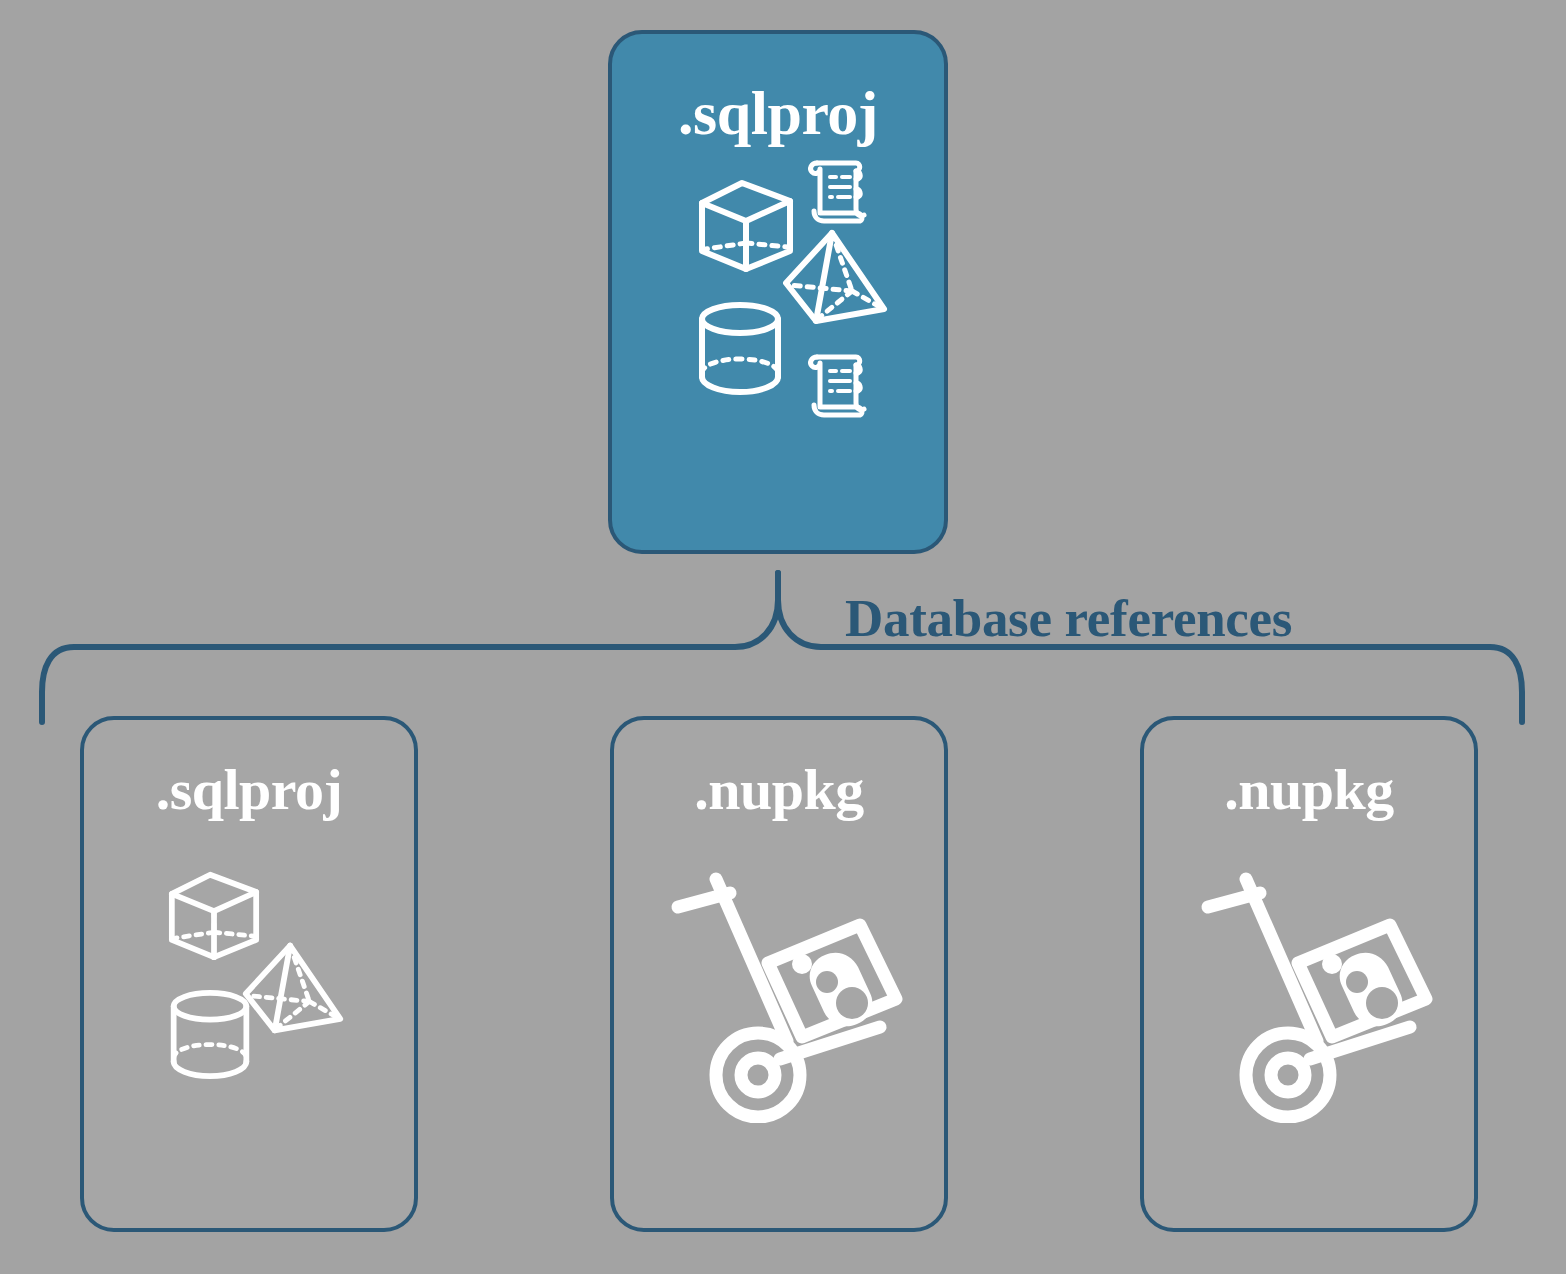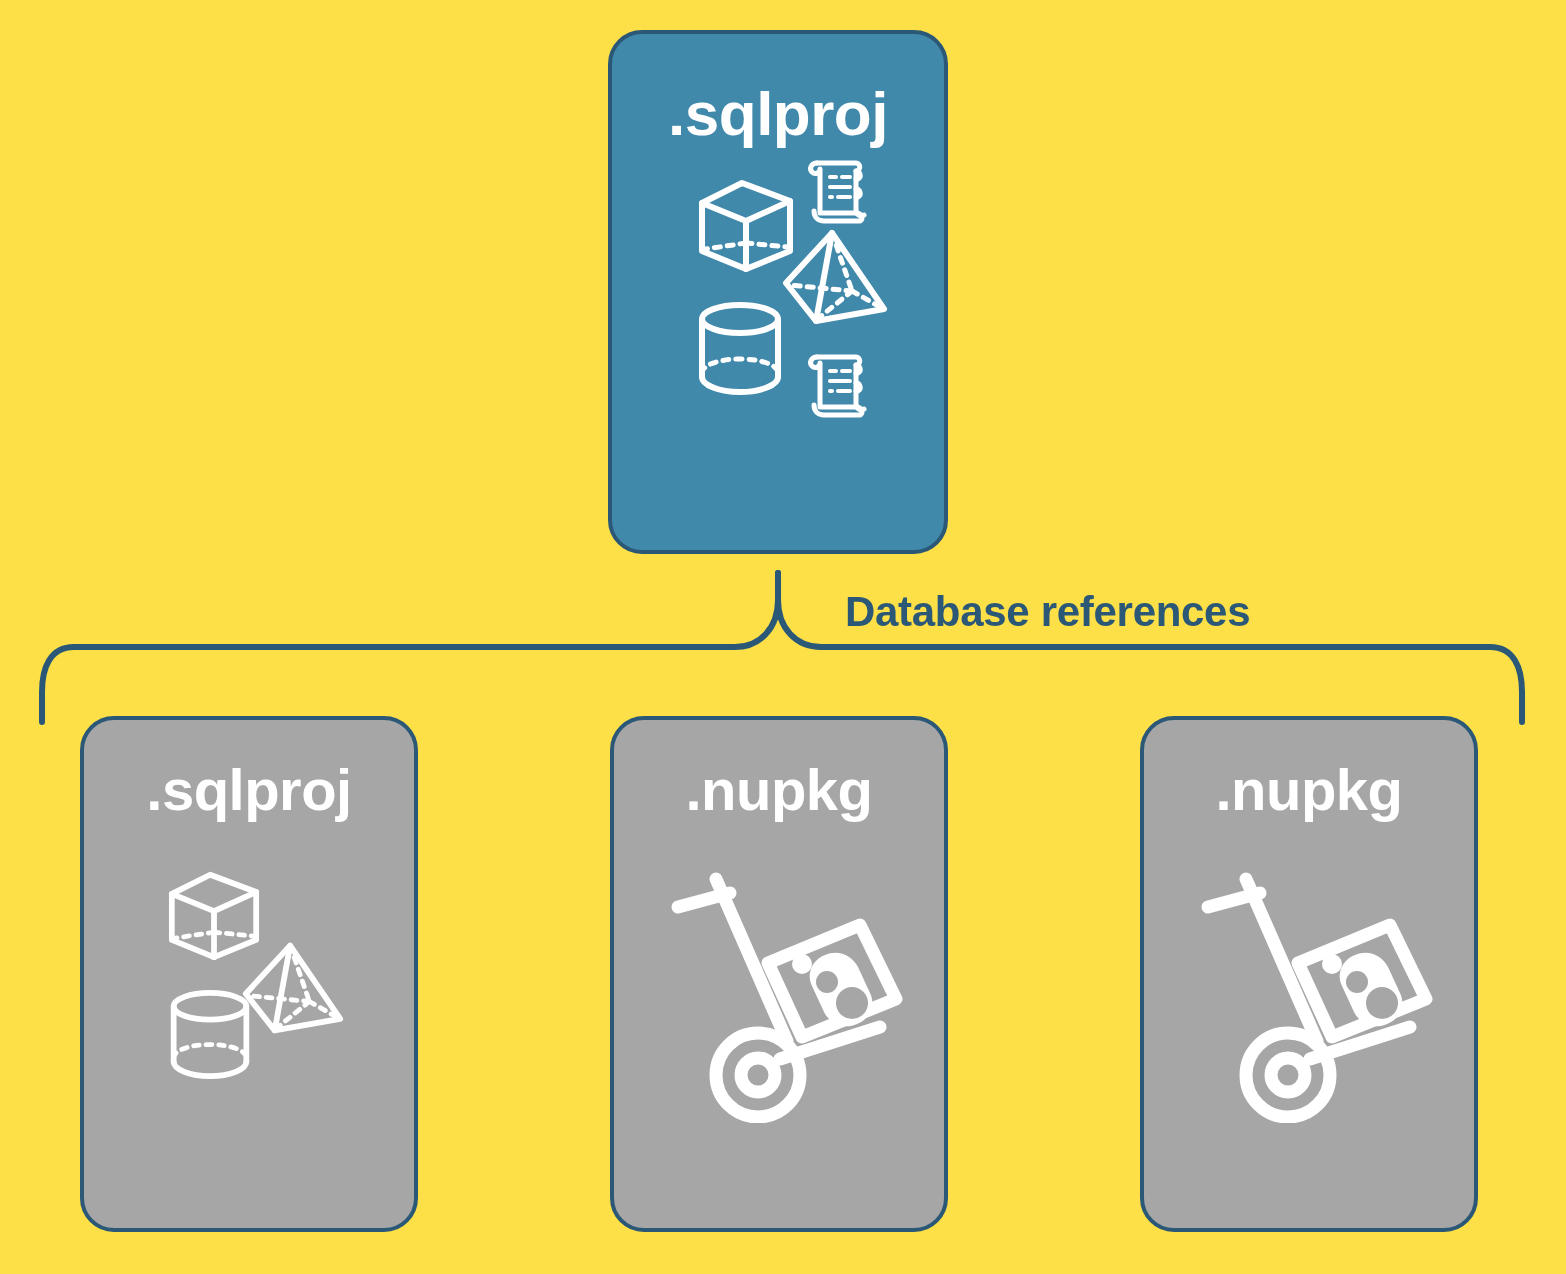--- a/index.html
+++ b/index.html
@@ -7,22 +7,23 @@
     padding: 0;
     background: #ffffff;
   }
   body {
     font-family: "Liberation Sans", sans-serif;
   }
   #canvas {
     position: relative;
     width: 1566px;
     height: 1274px;
-    background: #fde047;
+    background: #a3a3a3;
     overflow: hidden;
+    font-family: Liberation Serif, serif;
   }
   .node {
     position: absolute;
     border-radius: 34px;
     box-sizing: border-box;
     display: flex;
     flex-direction: column;
     align-items: center;
   }
   .node-label {
@@ -70,21 +71,21 @@
     top: 0;
     width: 1566px;
     height: 1274px;
     pointer-events: none;
   }
 
   #brace-caption {
     position: absolute;
     left: 845px;
     top: 588px;
-    font-size: 42px;
+    font-size: 53px;
     font-weight: bold;
     color: #2b5877;
     white-space: nowrap;
     letter-spacing: -0.3px;
     user-select: none;
   }
 </style>
 </head>
 <body>
 

